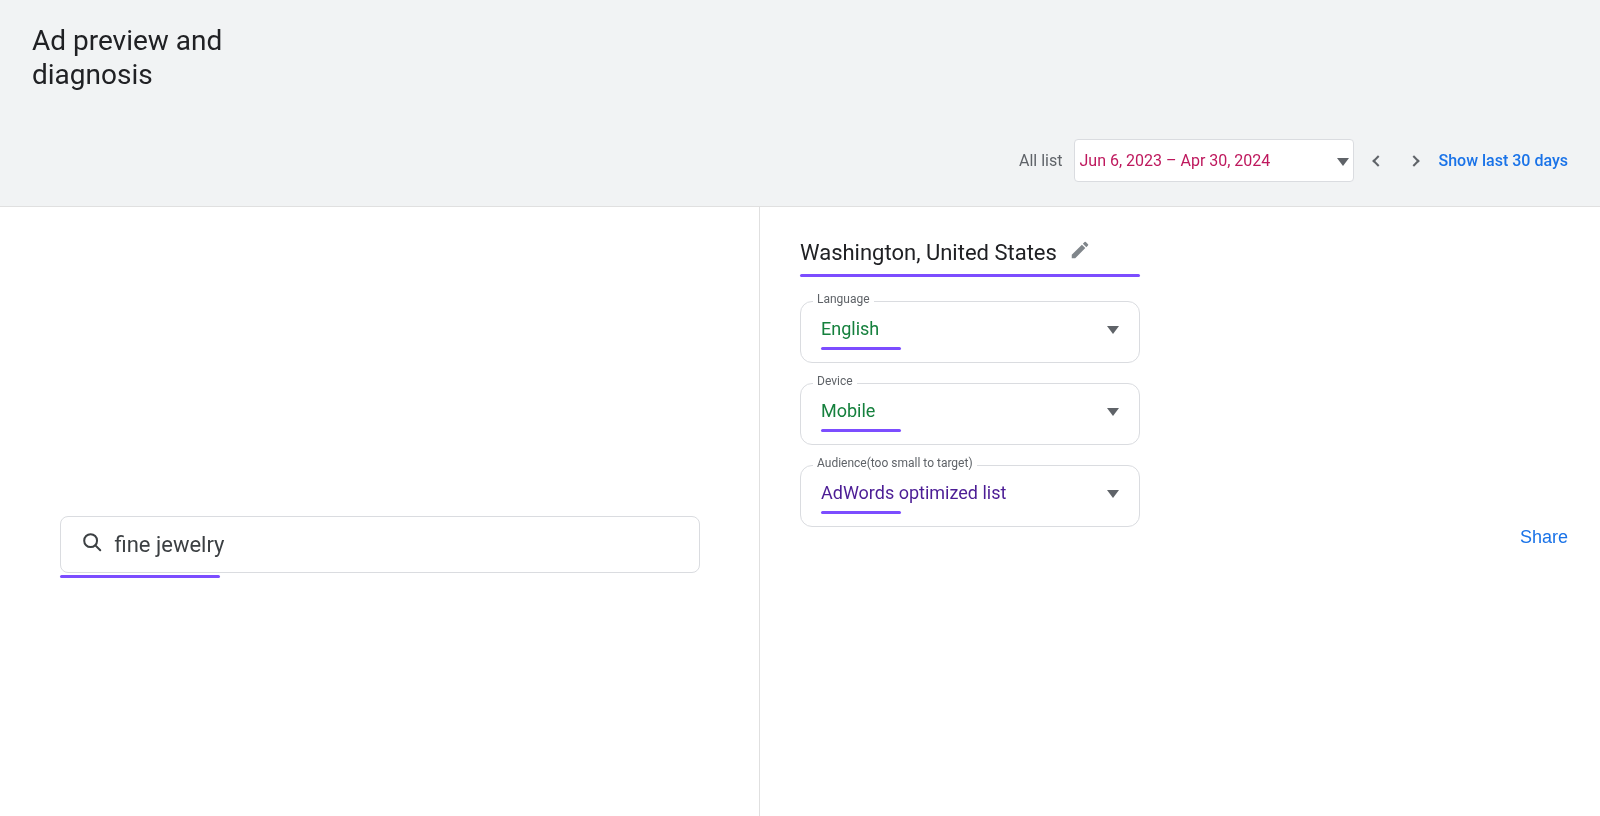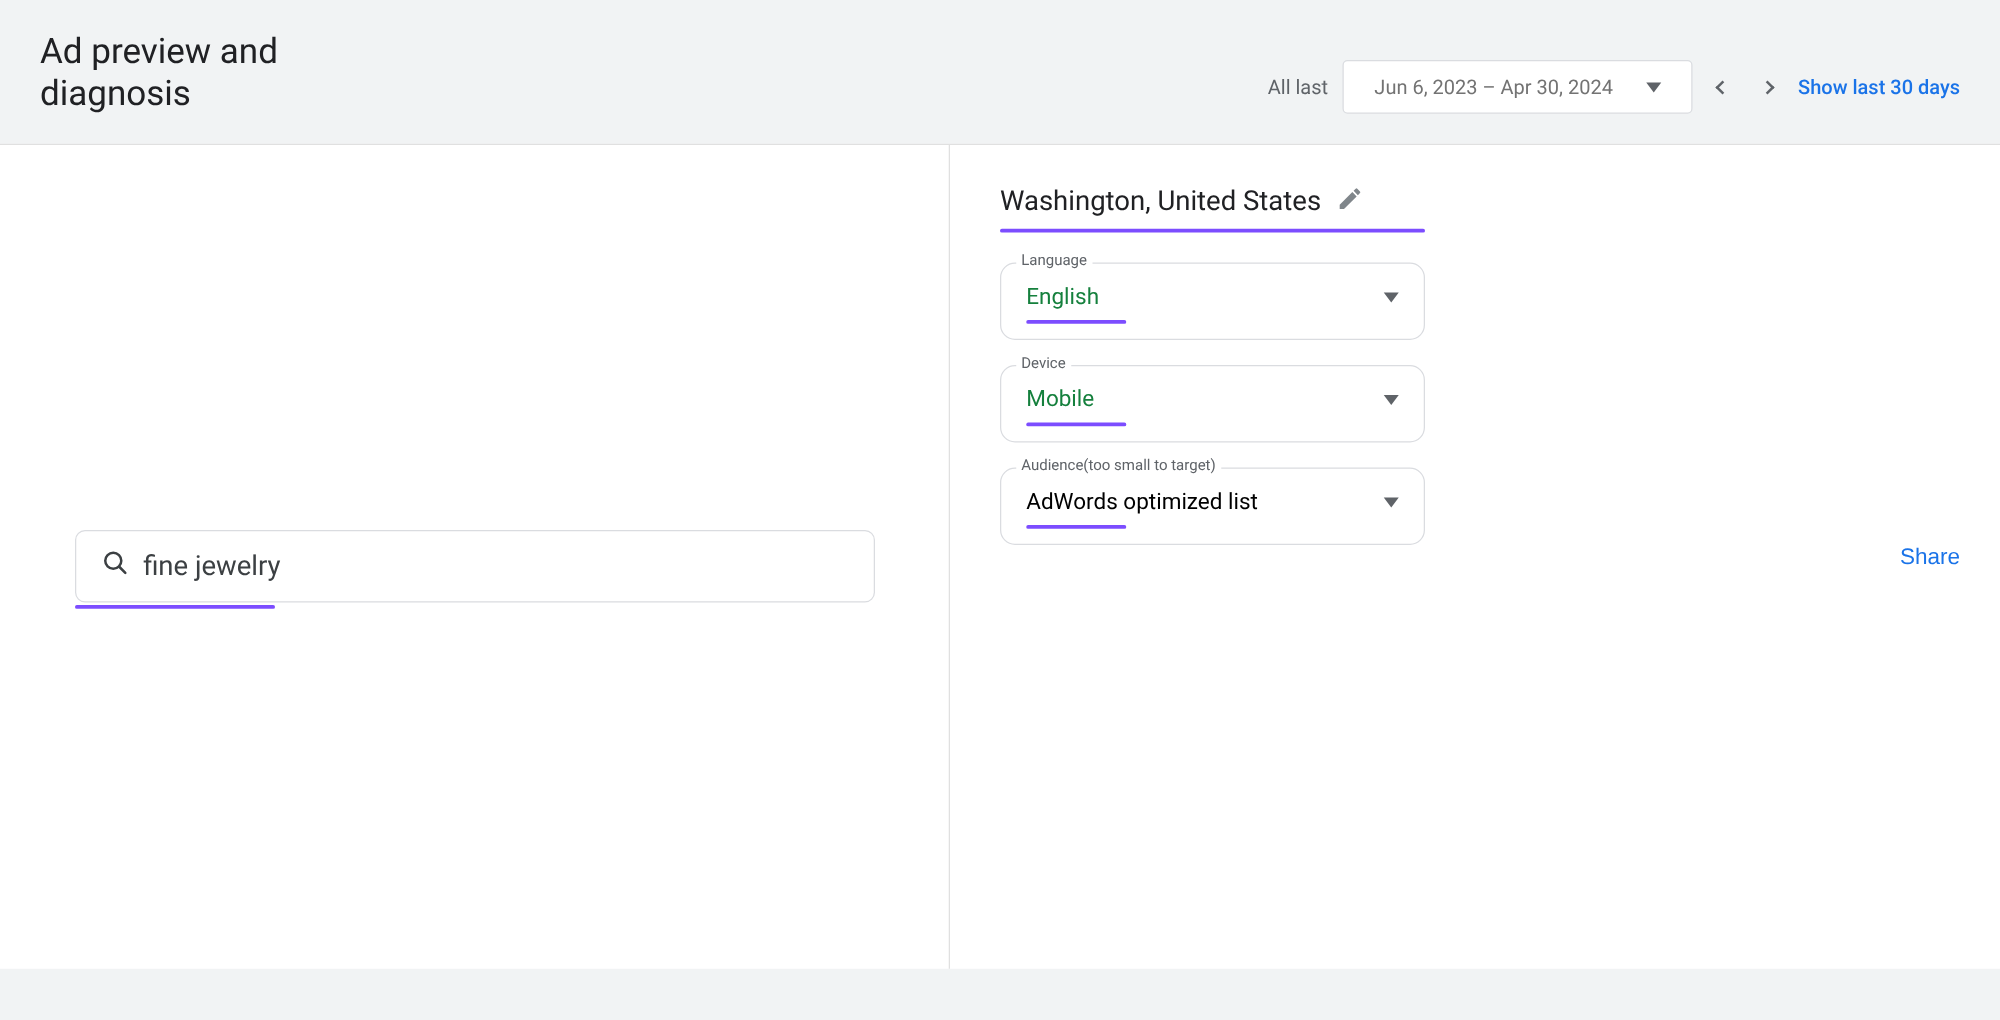--- a/index.html
+++ b/index.html
@@ -11,24 +11,25 @@
     body {
       font-family: 'Google Sans', Roboto, Arial, sans-serif;
       background-color: #f1f3f4;
       width: 1600px;
       min-height: 816px;
       overflow-x: hidden;
     }
 
     .header {
       display: flex;
-      align-items: flex-end;
+      align-items: flex-start;
       padding: 24px 32px;
       background-color: #f1f3f4;
       gap: 24px;
+      flex-direction: column;
     }
 
     .page-title {
       font-size: 28px;
       font-weight: 400;
       color: #202124;
       line-height: 1.2;
       flex-shrink: 0;
       min-width: 200px;
     }
@@ -48,23 +49,23 @@
       font-size: 16px;
       color: #5f6368;
     }
 
     .date-range-dropdown {
       display: flex;
       align-items: center;
       background: #fff;
       border: 1px solid #dadce0;
       border-radius: 4px;
-      padding: 10px 24px;
+      padding: 10px 4px;
       font-size: 16px;
-      color: #737373;
+      color: #be185d;
       cursor: pointer;
       gap: 8px;
       min-width: 280px;
     }
 
     .date-range-dropdown .chevron {
       margin-left: auto;
       color: #5f6368;
       font-size: 18px;
     }
@@ -237,21 +238,21 @@
 
     .dropdown-underline {
       height: 3px;
       background: #7c4dff;
       width: 80px;
       margin-top: 8px;
       border-radius: 2px;
     }
 
     .audience-dropdown .dropdown-value {
-      color: #000000;
+      color: #4c1d95;
     }
 
     .chevron-down {
       display: inline-block;
       width: 0;
       height: 0;
       border-left: 6px solid transparent;
       border-right: 6px solid transparent;
       border-top: 8px solid #5f6368;
       vertical-align: middle;
@@ -284,21 +285,21 @@
 
 <div class="header">
   <div class="page-title">
     <span>Ad preview and</span><br>
     <span>diagnosis</span>
   </div>
 
   <div class="header-spacer"></div>
 
   <div class="header-controls">
-    <span class="all-time-label">All last</span>
+    <span class="all-time-label">All list</span>
 
     <div class="date-range-dropdown">
       <span>Jun 6, 2023 – Apr 30, 2024</span>
       <span class="chevron">
         <span class="chevron-down"></span>
       </span>
     </div>
 
     <button class="nav-arrow">
       <span class="chevron-left"></span>

